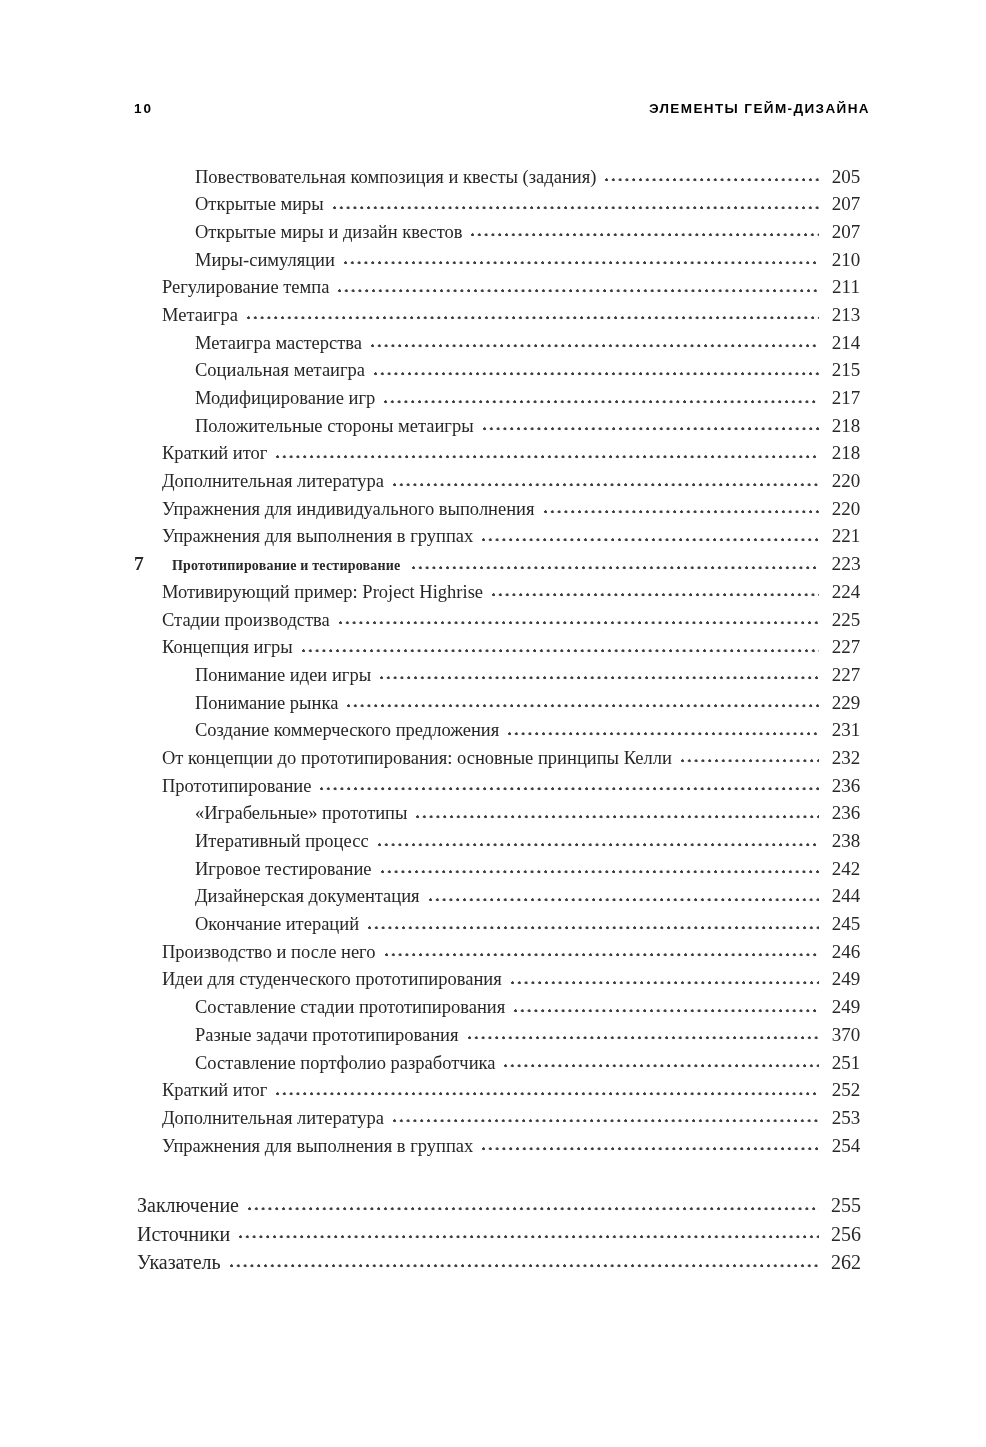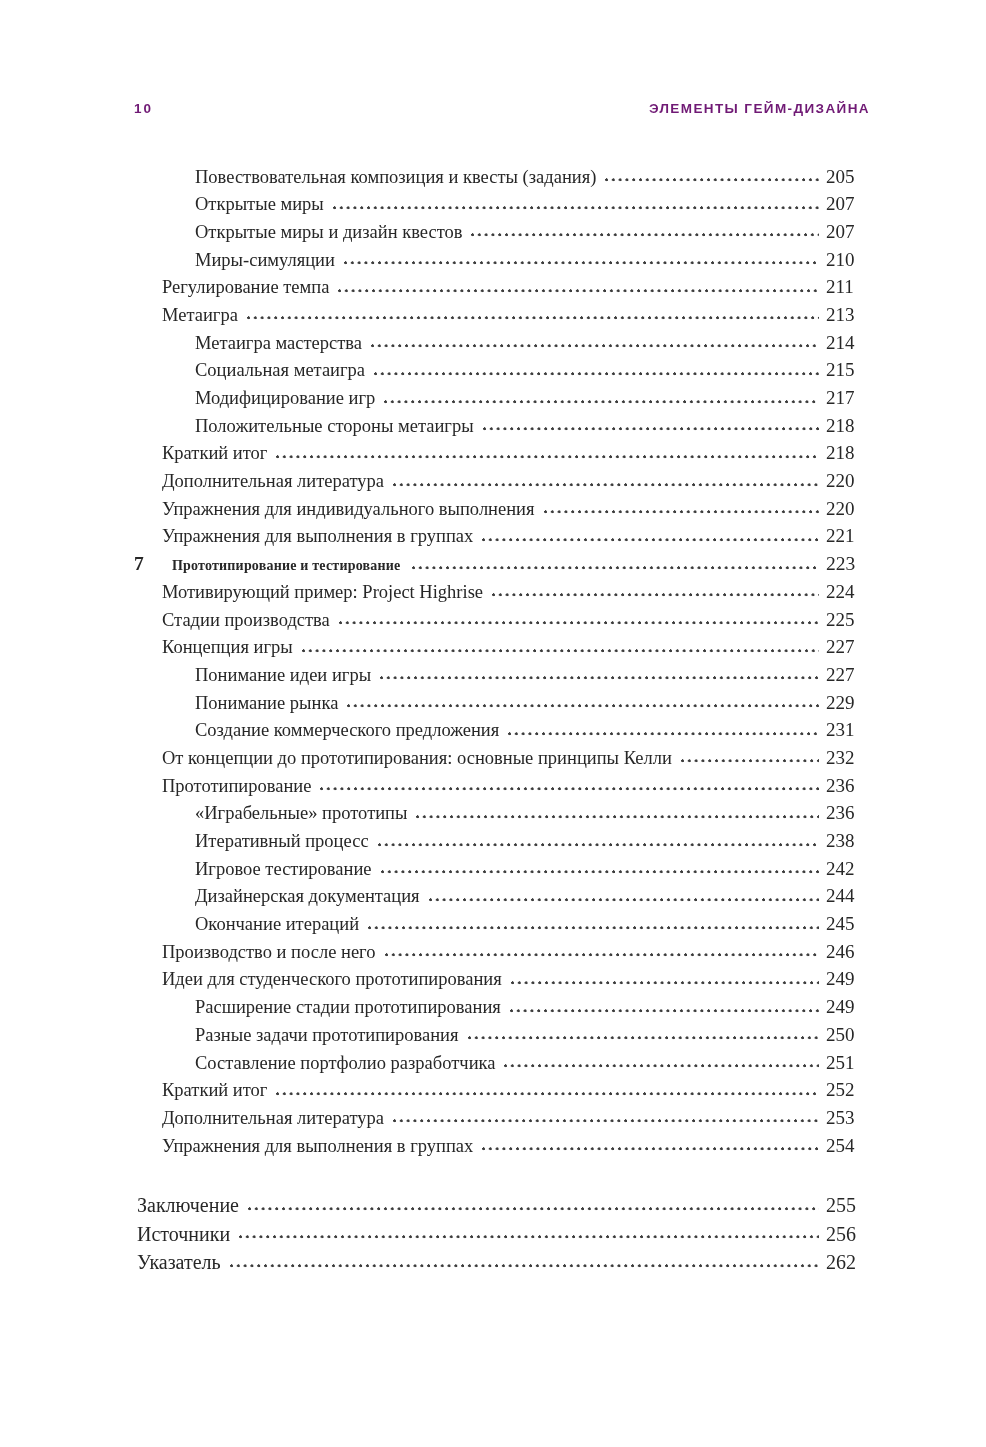--- a/index.html
+++ b/index.html
@@ -14,21 +14,21 @@
   .page { position: absolute; inset: 0; }
 
   
   .running-head {
     position: absolute;
     top: 101px; left: 134px; width: 736px;
     display: flex; justify-content: space-between; align-items: baseline;
     font-family: "Liberation Sans", "DejaVu Sans", sans-serif;
     font-size: 13.5px; font-weight: 700;
     letter-spacing: 1.4px;
-    color: #701a75;
+    color: #000000;
   }
   .running-head .folio { letter-spacing: 2px; }
 
   
   .toc {
     position: absolute;
     top: 164px; left: 134px; width: 732px;
   }
   .row {
     display: flex; align-items: baseline;
@@ -42,21 +42,21 @@
     height: 1em;
     margin: 0 7px 0 9px;
     background-image: radial-gradient(circle at 1.6px 1.6px, #3c3c3c 1.15px, rgba(0,0,0,0) 1.5px);
     background-size: 6.8px 3.5px;
     background-repeat: repeat-x;
     background-position: left bottom 1px;
   }
   .row .pagenum {
     flex: 0 0 auto;
     min-width: 40px;
-    text-align: left;
+    text-align: center;
     font-size: 19px;
   }
   .row.l1 { padding-left: 28px; }
   .row.l2 { padding-left: 61px; }
   .row.chapter { }
   .row.chapter .chap-num {
     flex: 0 0 auto;
     width: 38px;
     font-weight: 700;
     font-size: 19.5px;
@@ -270,29 +270,29 @@
     <span class="pagenum">246</span>
   </div>
       <div class="row l1">
 
     <span class="label">Идеи для студенческого прототипирования</span>
     <span class="dots"></span>
     <span class="pagenum">249</span>
   </div>
       <div class="row l2">
 
-    <span class="label">Расширение стадии прототипирования</span>
+    <span class="label">Составление стадии прототипирования</span>
     <span class="dots"></span>
     <span class="pagenum">249</span>
   </div>
       <div class="row l2">
 
     <span class="label">Разные задачи прототипирования</span>
     <span class="dots"></span>
-    <span class="pagenum">250</span>
+    <span class="pagenum">370</span>
   </div>
       <div class="row l2">
 
     <span class="label">Составление портфолио разработчика</span>
     <span class="dots"></span>
     <span class="pagenum">251</span>
   </div>
       <div class="row l1">
 
     <span class="label">Краткий итог</span>

